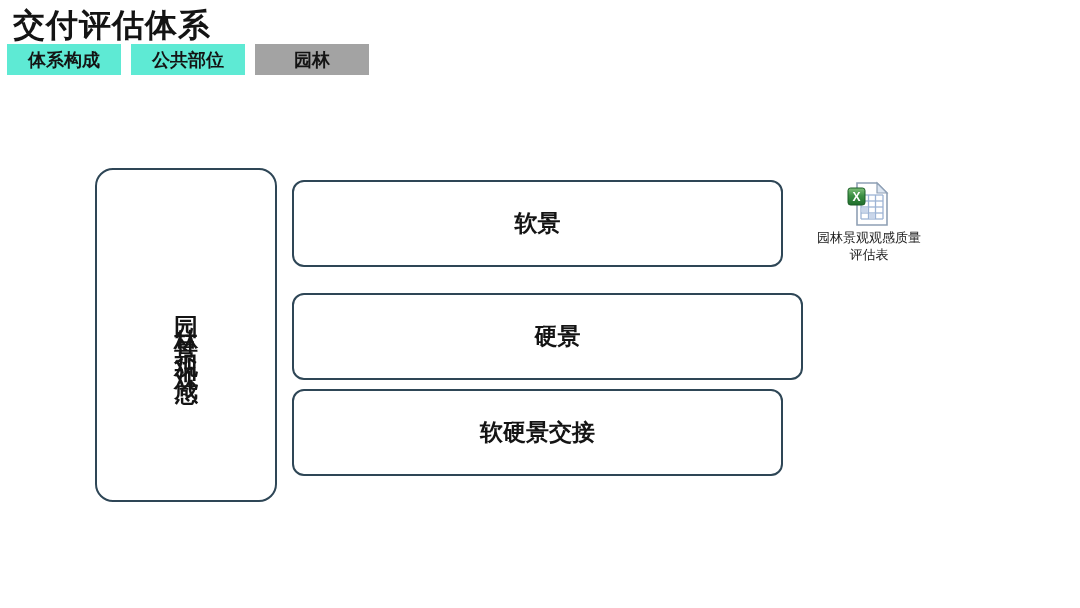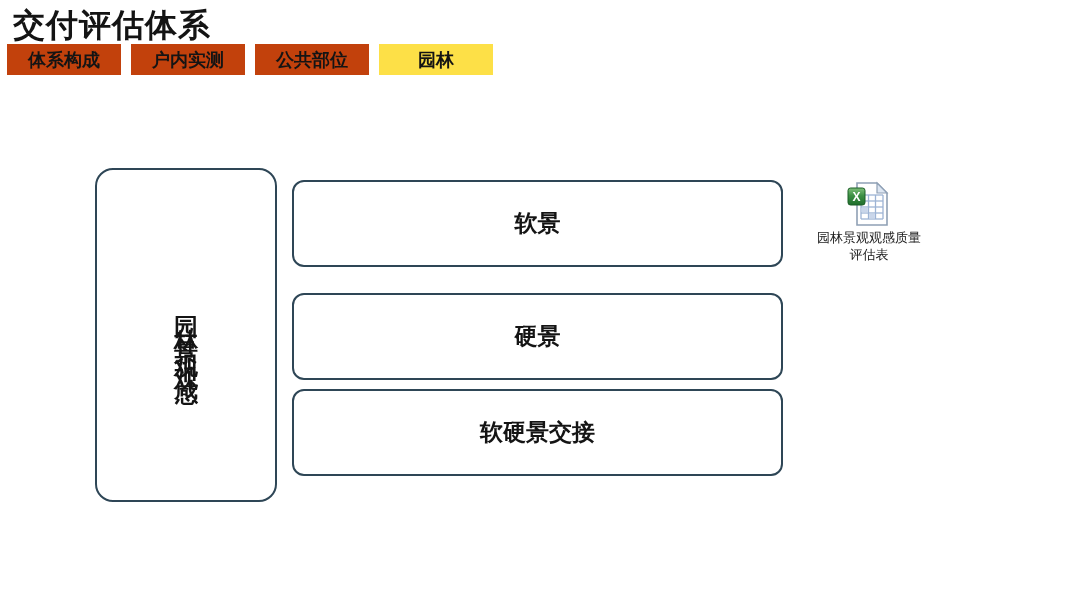--- a/index.html
+++ b/index.html
@@ -25,28 +25,28 @@
   
   .tab-bar {
     position: absolute;
     left: 7px; top: 44px;
     display: flex;
     gap: 10px;
   }
   .tab {
     width: 114px; height: 31px;
     display: flex; align-items: center; justify-content: center;
-    background: #c2410c;
+    background: #5eead4;
     font-size: 18px;
     font-weight: bold;
     color: #141414;
     cursor: pointer;
     user-select: none;
   }
-  .tab.active { background: #fde047; }
+  .tab.active { background: #a3a3a3; }
 
   
   .root-box {
     position: absolute;
     left: 95px; top: 168px;
     width: 178px; height: 330px;
     background: #ffffff;
     border: 2.5px solid #2E4656;
     border-radius: 18px;
     display: flex; align-items: center; justify-content: center;
@@ -66,21 +66,21 @@
     width: 487px; height: 83px;
     background: #ffffff;
     border: 2.5px solid #2E4656;
     border-radius: 12px;
     display: flex; align-items: center; justify-content: center;
     font-size: 23px;
     font-weight: bold;
     color: #141414;
   }
   .child-box.pos-0 { top: 180px; }
-  .child-box.pos-1 { top: 293px; }
+  .child-box.pos-1 { top: 293px; padding-left: 20px; }
   .child-box.pos-2 { top: 389px; }
 
   
   .attachment {
     position: absolute;
     left: 796px; top: 181px;
     width: 146px;
     text-align: center;
     cursor: pointer;
   }
@@ -92,21 +92,20 @@
     color: #1c1c1c;
   }
 </style>
 </head>
 <body>
 
 <div class="page-title">交付评估体系</div>
 
 <div class="tab-bar">
   <div class="tab">体系构成</div>
-  <div class="tab">户内实测</div>
   <div class="tab">公共部位</div>
   <div class="tab active">园林</div>
 </div>
 
 <div class="root-box">
   <div class="root-label">园林景观观感</div>
 </div>
 
 <div class="child-box pos-0">软景</div>
 <div class="child-box pos-1">硬景</div>

